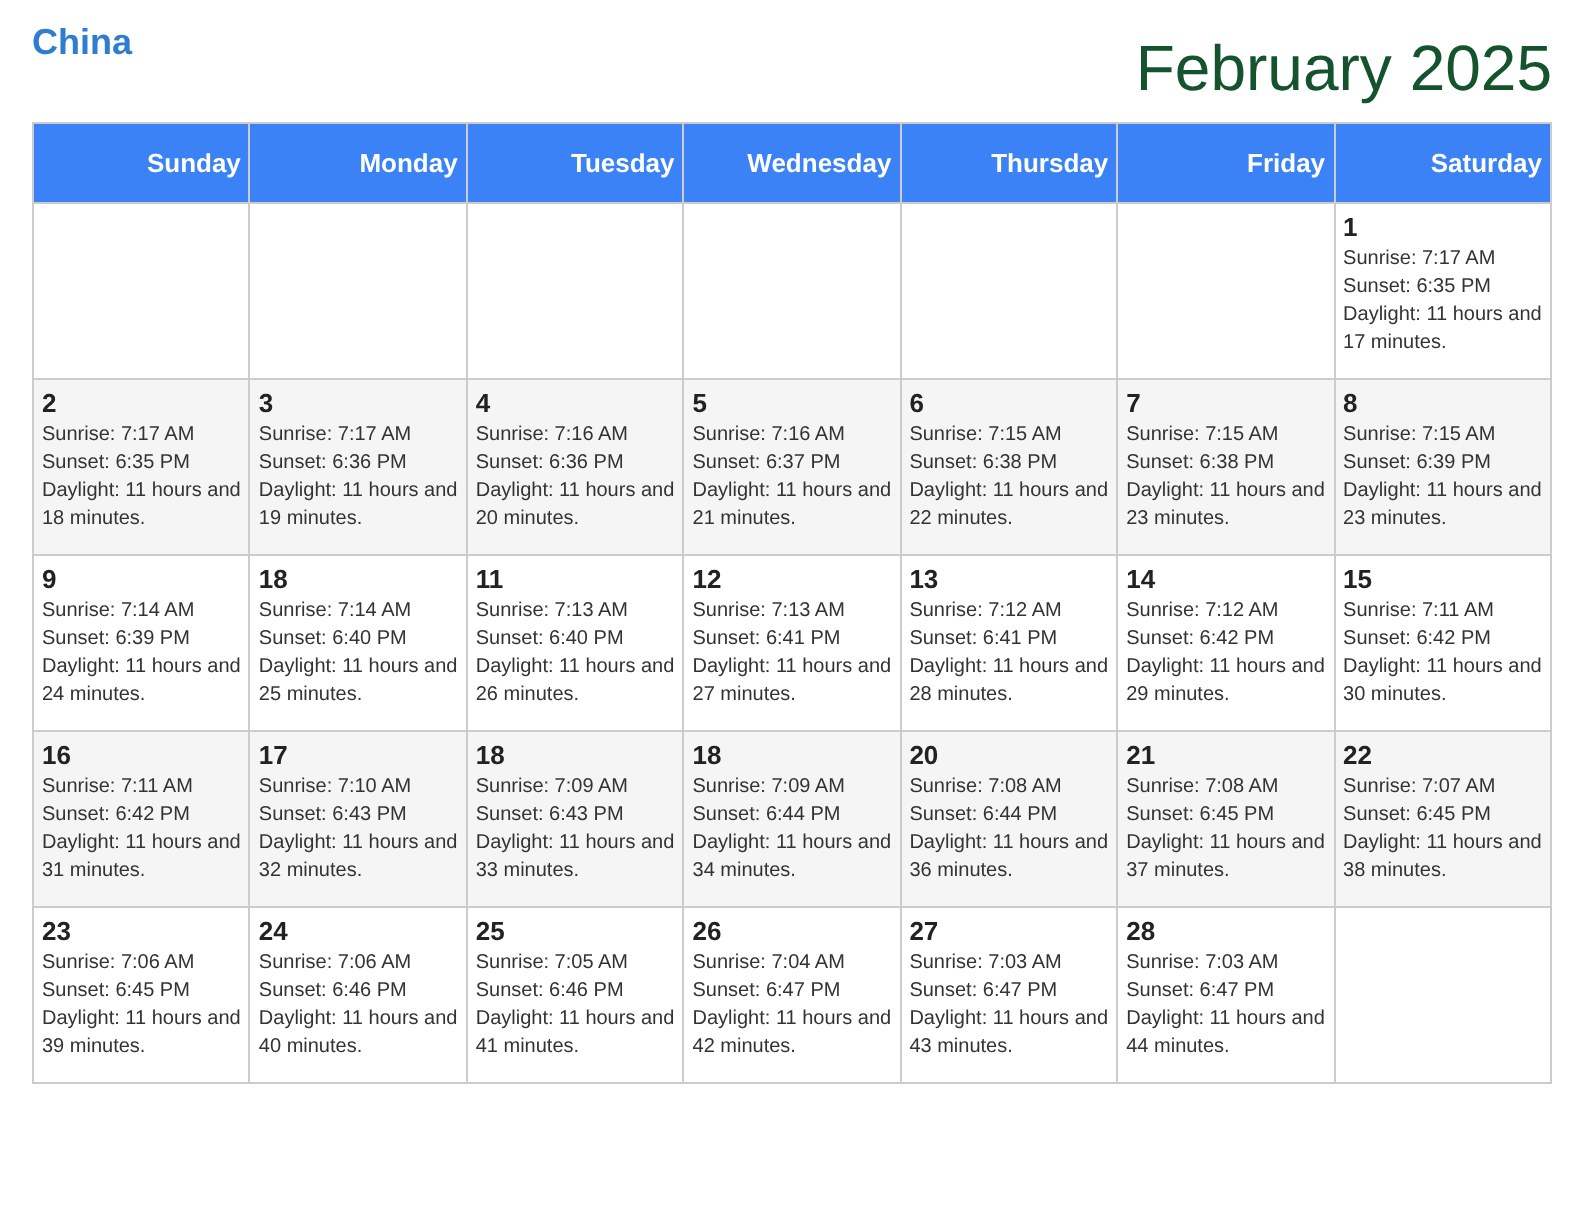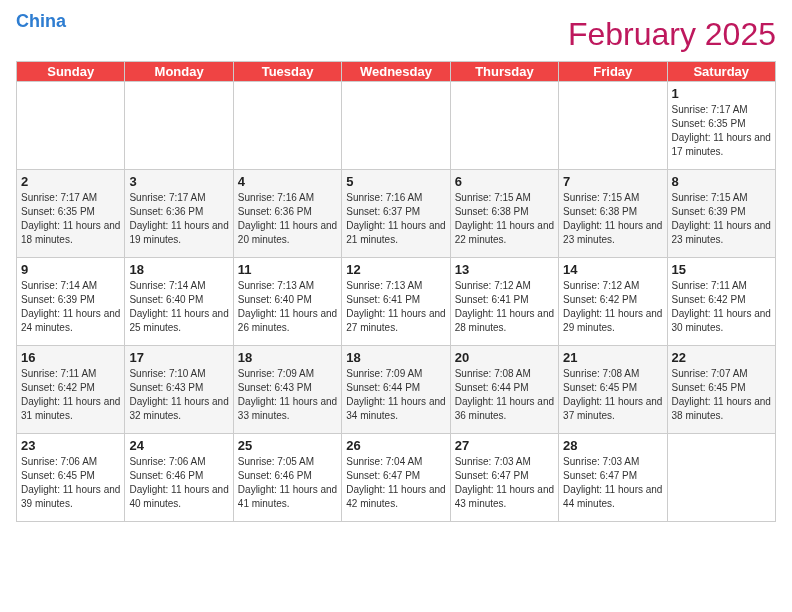--- a/index.html
+++ b/index.html
@@ -33,37 +33,37 @@
       width: 28px;
       height: 28px;
       margin-left: 2px;
     }
     .title-block {
       text-align: right;
     }
     .month-title {
       font-size: 32px;
       font-weight: normal;
-      color: #be185d;
+      color: #14532d;
     }
     .location {
       font-size: 14px;
       color: #555;
     }
     table {
       width: 100%;
       border-collapse: collapse;
       table-layout: fixed;
     }
     thead tr th {
-      background-color: #ef4444;
+      background-color: #3b82f6;
       color: #fff;
       font-size: 13px;
-      padding: 2px 4px;
-      text-align: center;
+      padding: 12px 4px;
+      text-align: right;
       border: 1px solid #ccc;
     }
     tbody tr td {
       border: 1px solid #ccc;
       vertical-align: top;
       padding: 4px 4px;
       height: 88px;
       font-size: 10.5px;
       color: #222;
       background: #fff;

